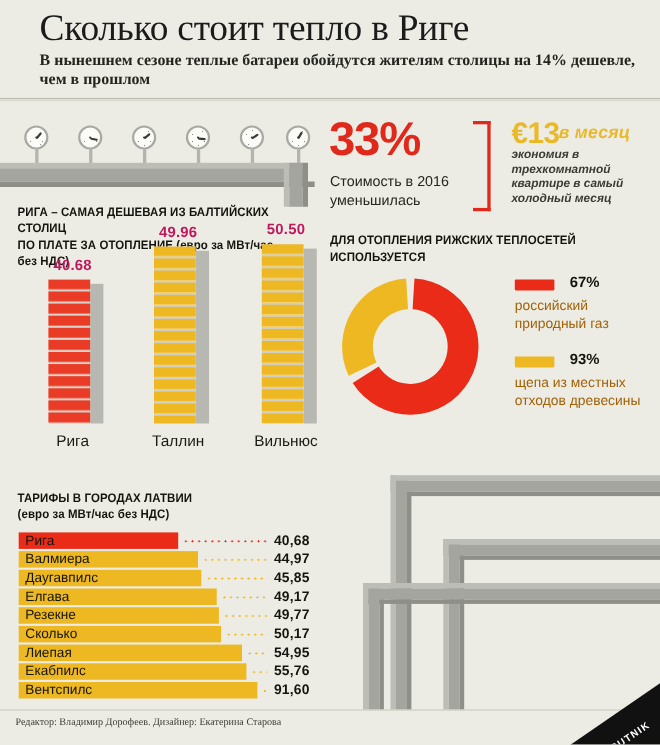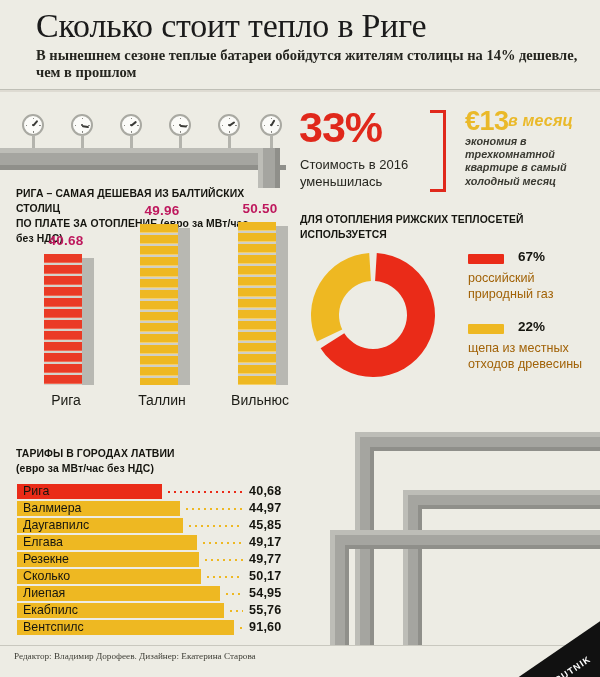--- a/index.html
+++ b/index.html
@@ -218,21 +218,21 @@
       <svg viewBox="0 0 130 130" width="130" height="130">
         <path id="seg-red" fill="#ea2b18" d="M68.78500945116113 3.1156424978442487 A62 62 0 1 1 12.593766340244933 98.12984566216926 L36.2610976704569 83.16797987925412 A34 34 0 1 0 67.07565034418514 31.063416853656527 Z"></path>
         <path id="seg-yel" fill="#eeb822" d="M8.946881921031746 91.49618753000594 A62 62 0 0 1 61.21499054883882 3.1156424978442487 L62.92434965581484 31.063416853656527 A34 34 0 0 0 34.26119331153354 79.53016735516455 Z"></path>
       </svg>
     </div>
     <div id="donut-legend">
         <div class="legend-sw" style="left: 172px; top: 42px; background: rgb(234, 43, 24);"></div>
         <div class="legend-pct" style="left: 222px; top: 37px;">67%</div>
         <div class="legend-txt" style="left: 172px; top: 58px;">российский природный газ</div>
         <div class="legend-sw" style="left: 172px; top: 112px; background: rgb(238, 184, 34);"></div>
-        <div class="legend-pct" style="left: 222px; top: 107px;">22%</div>
+        <div class="legend-pct" style="left: 222px; top: 107px;">93%</div>
         <div class="legend-txt" style="left: 172px; top: 128px;">щепа из местных отходов древесины</div>
       </div>
   </div>
 
   <div>
 
     <div class="pipe-hl" style="left:355px;top:432px;width:245px;height:5px;"></div>
     <div class="pipe" style="left:355px;top:437px;width:245px;height:10px;"></div>
     <div class="pipe-sh" style="left:368px;top:447px;width:232px;height:4px;"></div>
     <div class="pipe-hl" style="left:355px;top:432px;width:5px;height:213px;"></div>

